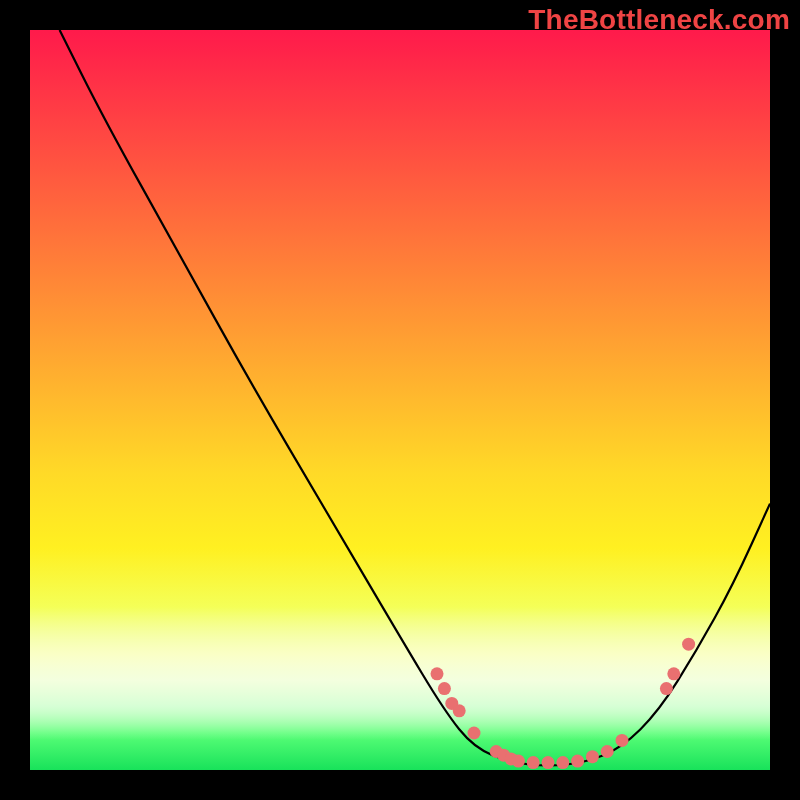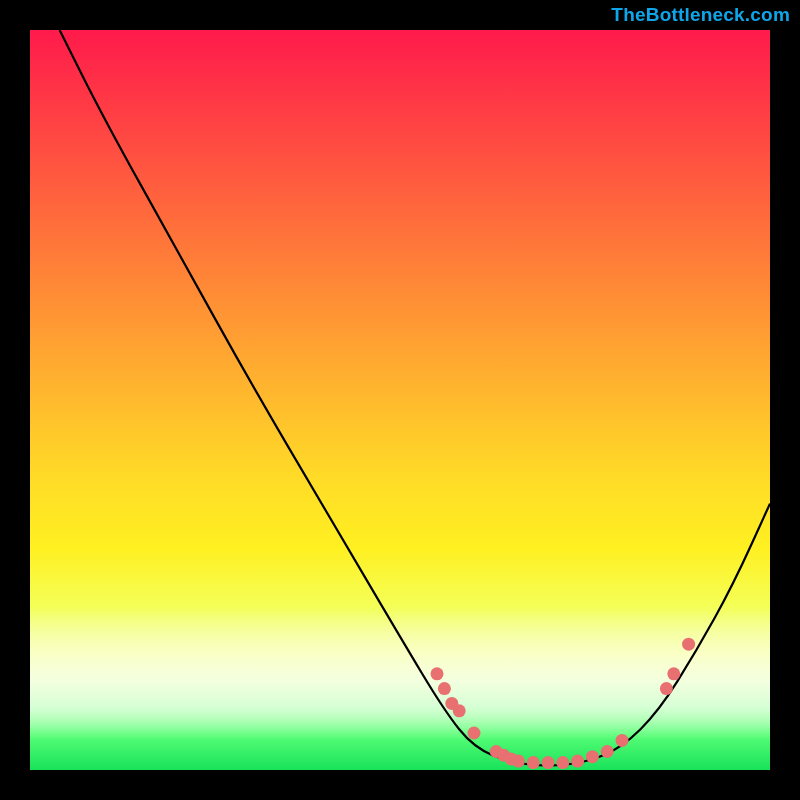--- a/index.html
+++ b/index.html
@@ -14,22 +14,22 @@
   .frame {
     position: relative;
     width: 800px;
     height: 800px;
     background: #000;
   }
   .watermark {
     position: absolute;
     top: 4px;
     right: 10px;
-    color: #0ea5e9;
-    font-size: 19px;
+    color: #ef4444;
+    font-size: 28px;
     font-weight: 600;
     letter-spacing: 0.2px;
     z-index: 30;
   }
   .plot {
     position: absolute;
     left: 30px;
     top: 30px;
     width: 740px;
     height: 740px;

